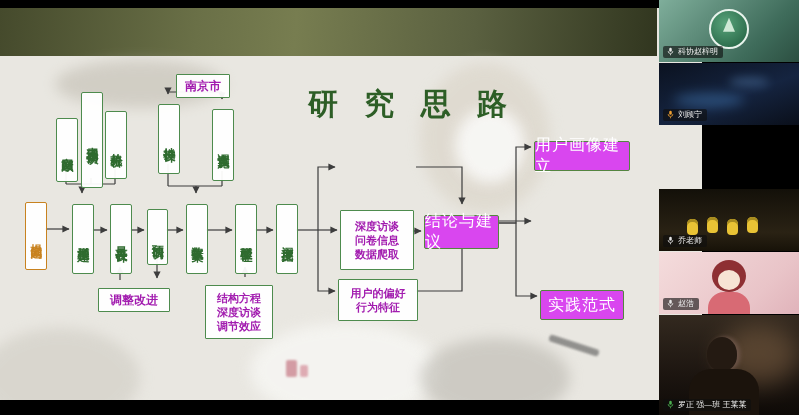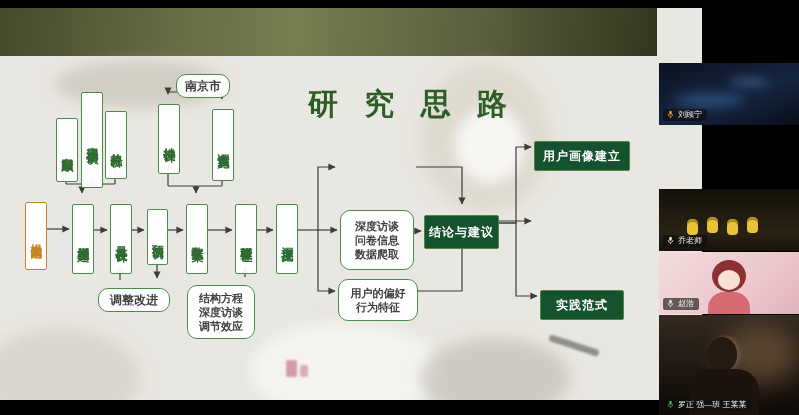--- a/index.html
+++ b/index.html
@@ -23,27 +23,27 @@
   .red2{position:absolute;left:300px;top:357px;width:8px;height:12px;background:#c4566b;opacity:.45;border-radius:2px;filter:blur(1px);}
 
   .slide-title{position:absolute;left:308px;top:76px;z-index:4;white-space:nowrap;
     font-size:30px;font-weight:700;letter-spacing:9px;color:#2d5e26;}
 
   
   .vbox{position:absolute;writing-mode:vertical-rl;display:flex;align-items:center;justify-content:center;
         background:rgba(255,255,255,.95);border:1.5px solid #4d8b4d;border-radius:2px;
         color:#2f6b2f;font-size:12px;font-weight:700;letter-spacing:1px;z-index:6;}
   .hbox{position:absolute;display:flex;align-items:center;justify-content:center;
-        background:rgba(255,255,255,.95);border:1.5px solid #4d8b4d;border-radius:10px;
-        color:#404040;font-size:12px;font-weight:700;z-index:6;}
+        background:rgba(255,255,255,.95);border:1.5px solid #4d8b4d;border-radius:1px;
+        color:#a21caf;font-size:12px;font-weight:700;z-index:6;}
   .multi{flex-direction:column;line-height:1.3;font-size:11px;}
   .multi span{display:block;}
   .gbox{position:absolute;display:flex;align-items:center;justify-content:center;
-        background:#14532d;border:1px solid #548540;border-radius:2px;
-        color:#fff;font-size:12px;font-weight:700;letter-spacing:1px;z-index:6;}
+        background:#d946ef;border:1px solid #548540;border-radius:2px;
+        color:#fff;font-size:16px;font-weight:400;letter-spacing:1px;z-index:6;}
   .orange{border-color:#c8821f;color:#c8821f;}
 
   .arrows{position:absolute;left:0;top:0;z-index:5;pointer-events:none;}
   .ln{stroke:#3d3d3d;stroke-width:1.2;fill:none;}
   .ar{marker-end:url(#arrh);}
 
   
   .tile{position:absolute;left:659px;width:140px;background:#10120f;overflow:hidden;}
   .art{position:absolute;inset:0;}
   .name{position:absolute;left:4px;bottom:4px;display:flex;align-items:center;gap:3px;
@@ -112,21 +112,21 @@
 
     <div class="vbox orange" style="left:25px;top:194px;width:20px;height:66px">提出问题</div>
     <div class="vbox" style="left:72px;top:196px;width:20px;height:68px">模型构建</div>
     <div class="vbox" style="left:110px;top:196px;width:20px;height:68px">量表设计</div>
     <div class="vbox" style="left:147px;top:201px;width:19px;height:54px">预调研</div>
     <div class="vbox" style="left:186px;top:196px;width:20px;height:68px">数据收集</div>
     <div class="vbox" style="left:235px;top:196px;width:20px;height:68px">模型验证</div>
     <div class="vbox" style="left:276px;top:196px;width:20px;height:68px">深度挖掘</div>
 
     <div class="hbox" style="left:98px;top:280px;width:70px;height:22px">调整改进</div>
-    <div class="hbox multi" style="left:187px;top:277px;width:66px;height:52px">
+    <div class="hbox multi" style="left:205px;top:277px;width:66px;height:52px">
       <span>结构方程</span>
       <span>深度访谈</span>
       <span>调节效应</span>
     </div>
 
     <div class="hbox multi" style="left:340px;top:202px;width:72px;height:58px">
       <span>深度访谈</span>
       <span>问卷信息</span>
       <span>数据爬取</span>
     </div>
@@ -176,20 +176,34 @@
       <path class="ln ar" d="M416,167 L462,167 L462,204"></path>
       <path class="ln ar" d="M412,231 L421,231"></path>
       <path class="ln ar" d="M416,291 L462,291 L462,242"></path>
 
       <path class="ln ar" d="M497,223 L516,223 L516,147 L531,147"></path>
       <path class="ln ar" d="M497,221 L531,221"></path>
       <path class="ln ar" d="M497,223 L516,223 L516,296 L537,296"></path>
     </svg>
   </div>
 
+  <div class="tile" style="top:0;height:62px">
+    <div class="art a1">
+      <div class="logo"></div>
+        <div class="leaf"></div>
+    </div>
+    <div class="name">
+      <svg class="mic" width="9" height="9" viewBox="0 0 10 10">
+        <rect x="3.6" y="0.8" width="2.8" height="4.6" rx="1.4" fill="#e6e6e6"></rect>
+        <path d="M2.4,4.6 a2.6,2.6 0 0 0 5.2,0" stroke="#e6e6e6" fill="none" stroke-width="0.9"></path>
+        <line x1="5" y1="7.8" x2="5" y2="9.2" stroke="#e6e6e6" stroke-width="0.9"></line>
+      </svg>
+      <span>科协赵梓明</span>
+    </div>
+  </div>
 
   <div class="tile" style="top:63px;height:62px">
     <div class="art a2">
       <div class="glow1"></div>
         <div class="glow2"></div>
     </div>
     <div class="name">
       <svg class="mic" width="9" height="9" viewBox="0 0 10 10">
         <rect x="3.6" y="0.8" width="2.8" height="4.6" rx="1.4" fill="#f0a030"></rect>
         <path d="M2.4,4.6 a2.6,2.6 0 0 0 5.2,0" stroke="#f0a030" fill="none" stroke-width="0.9"></path>

